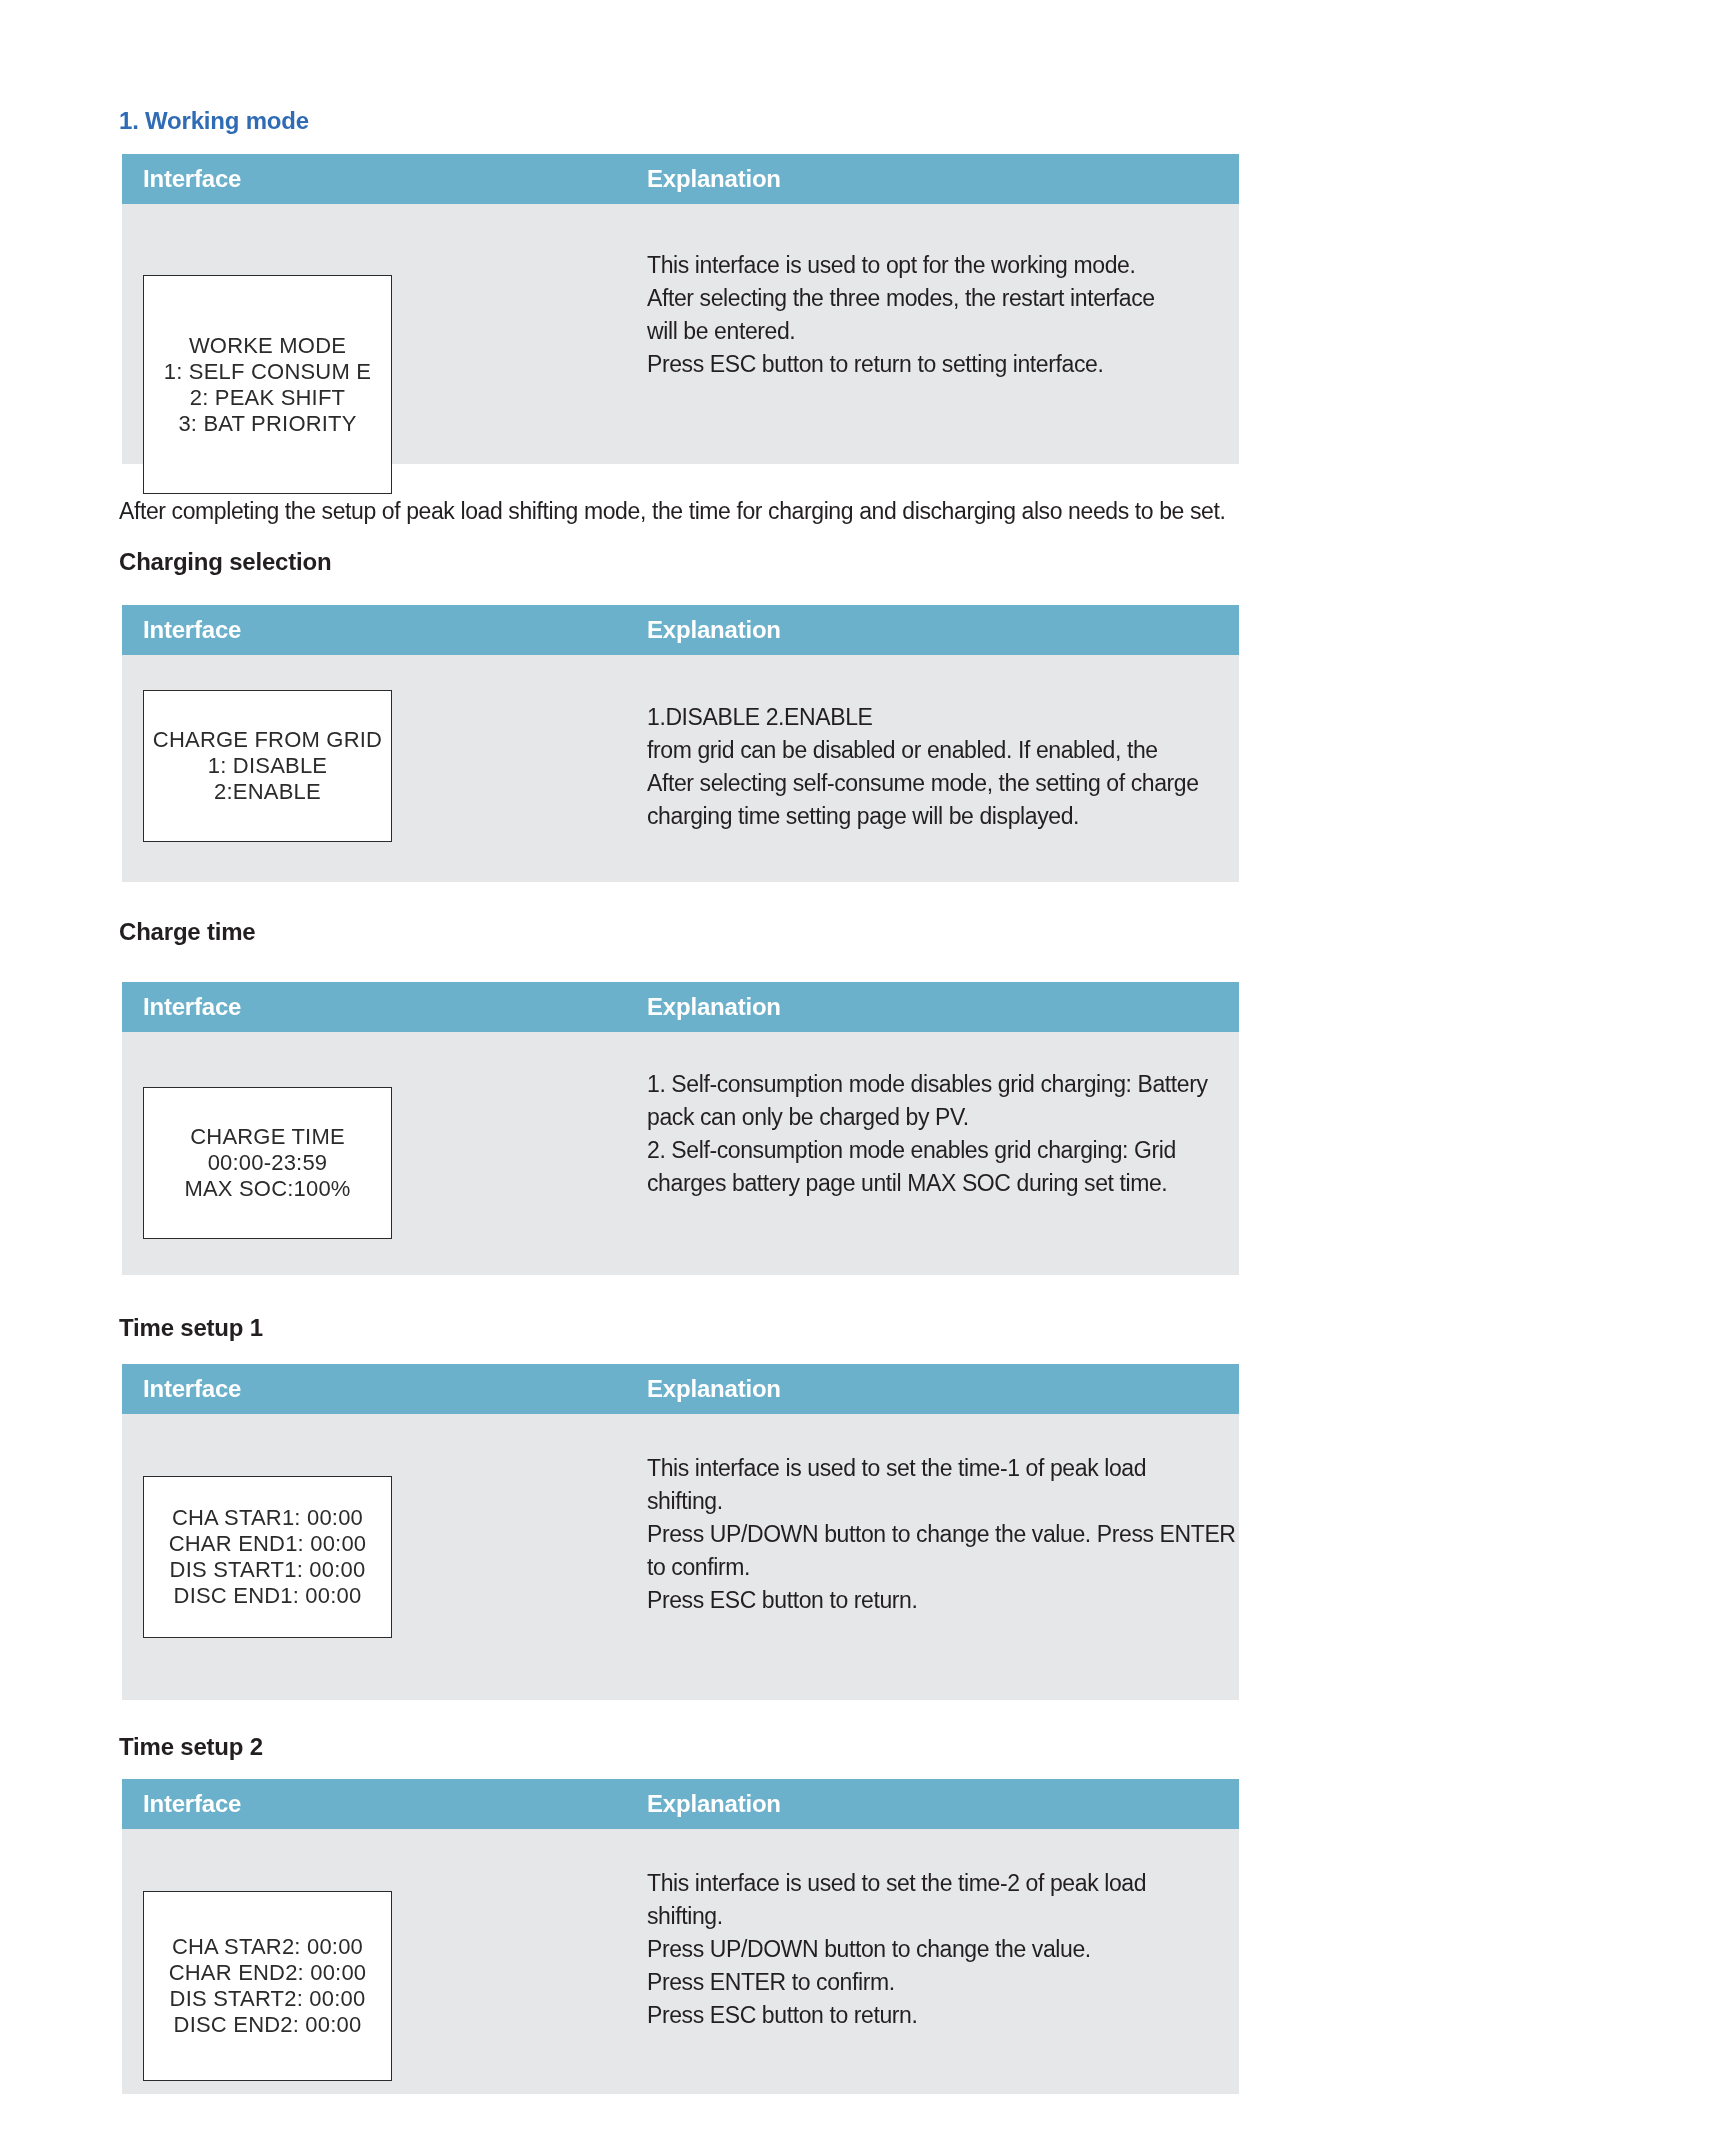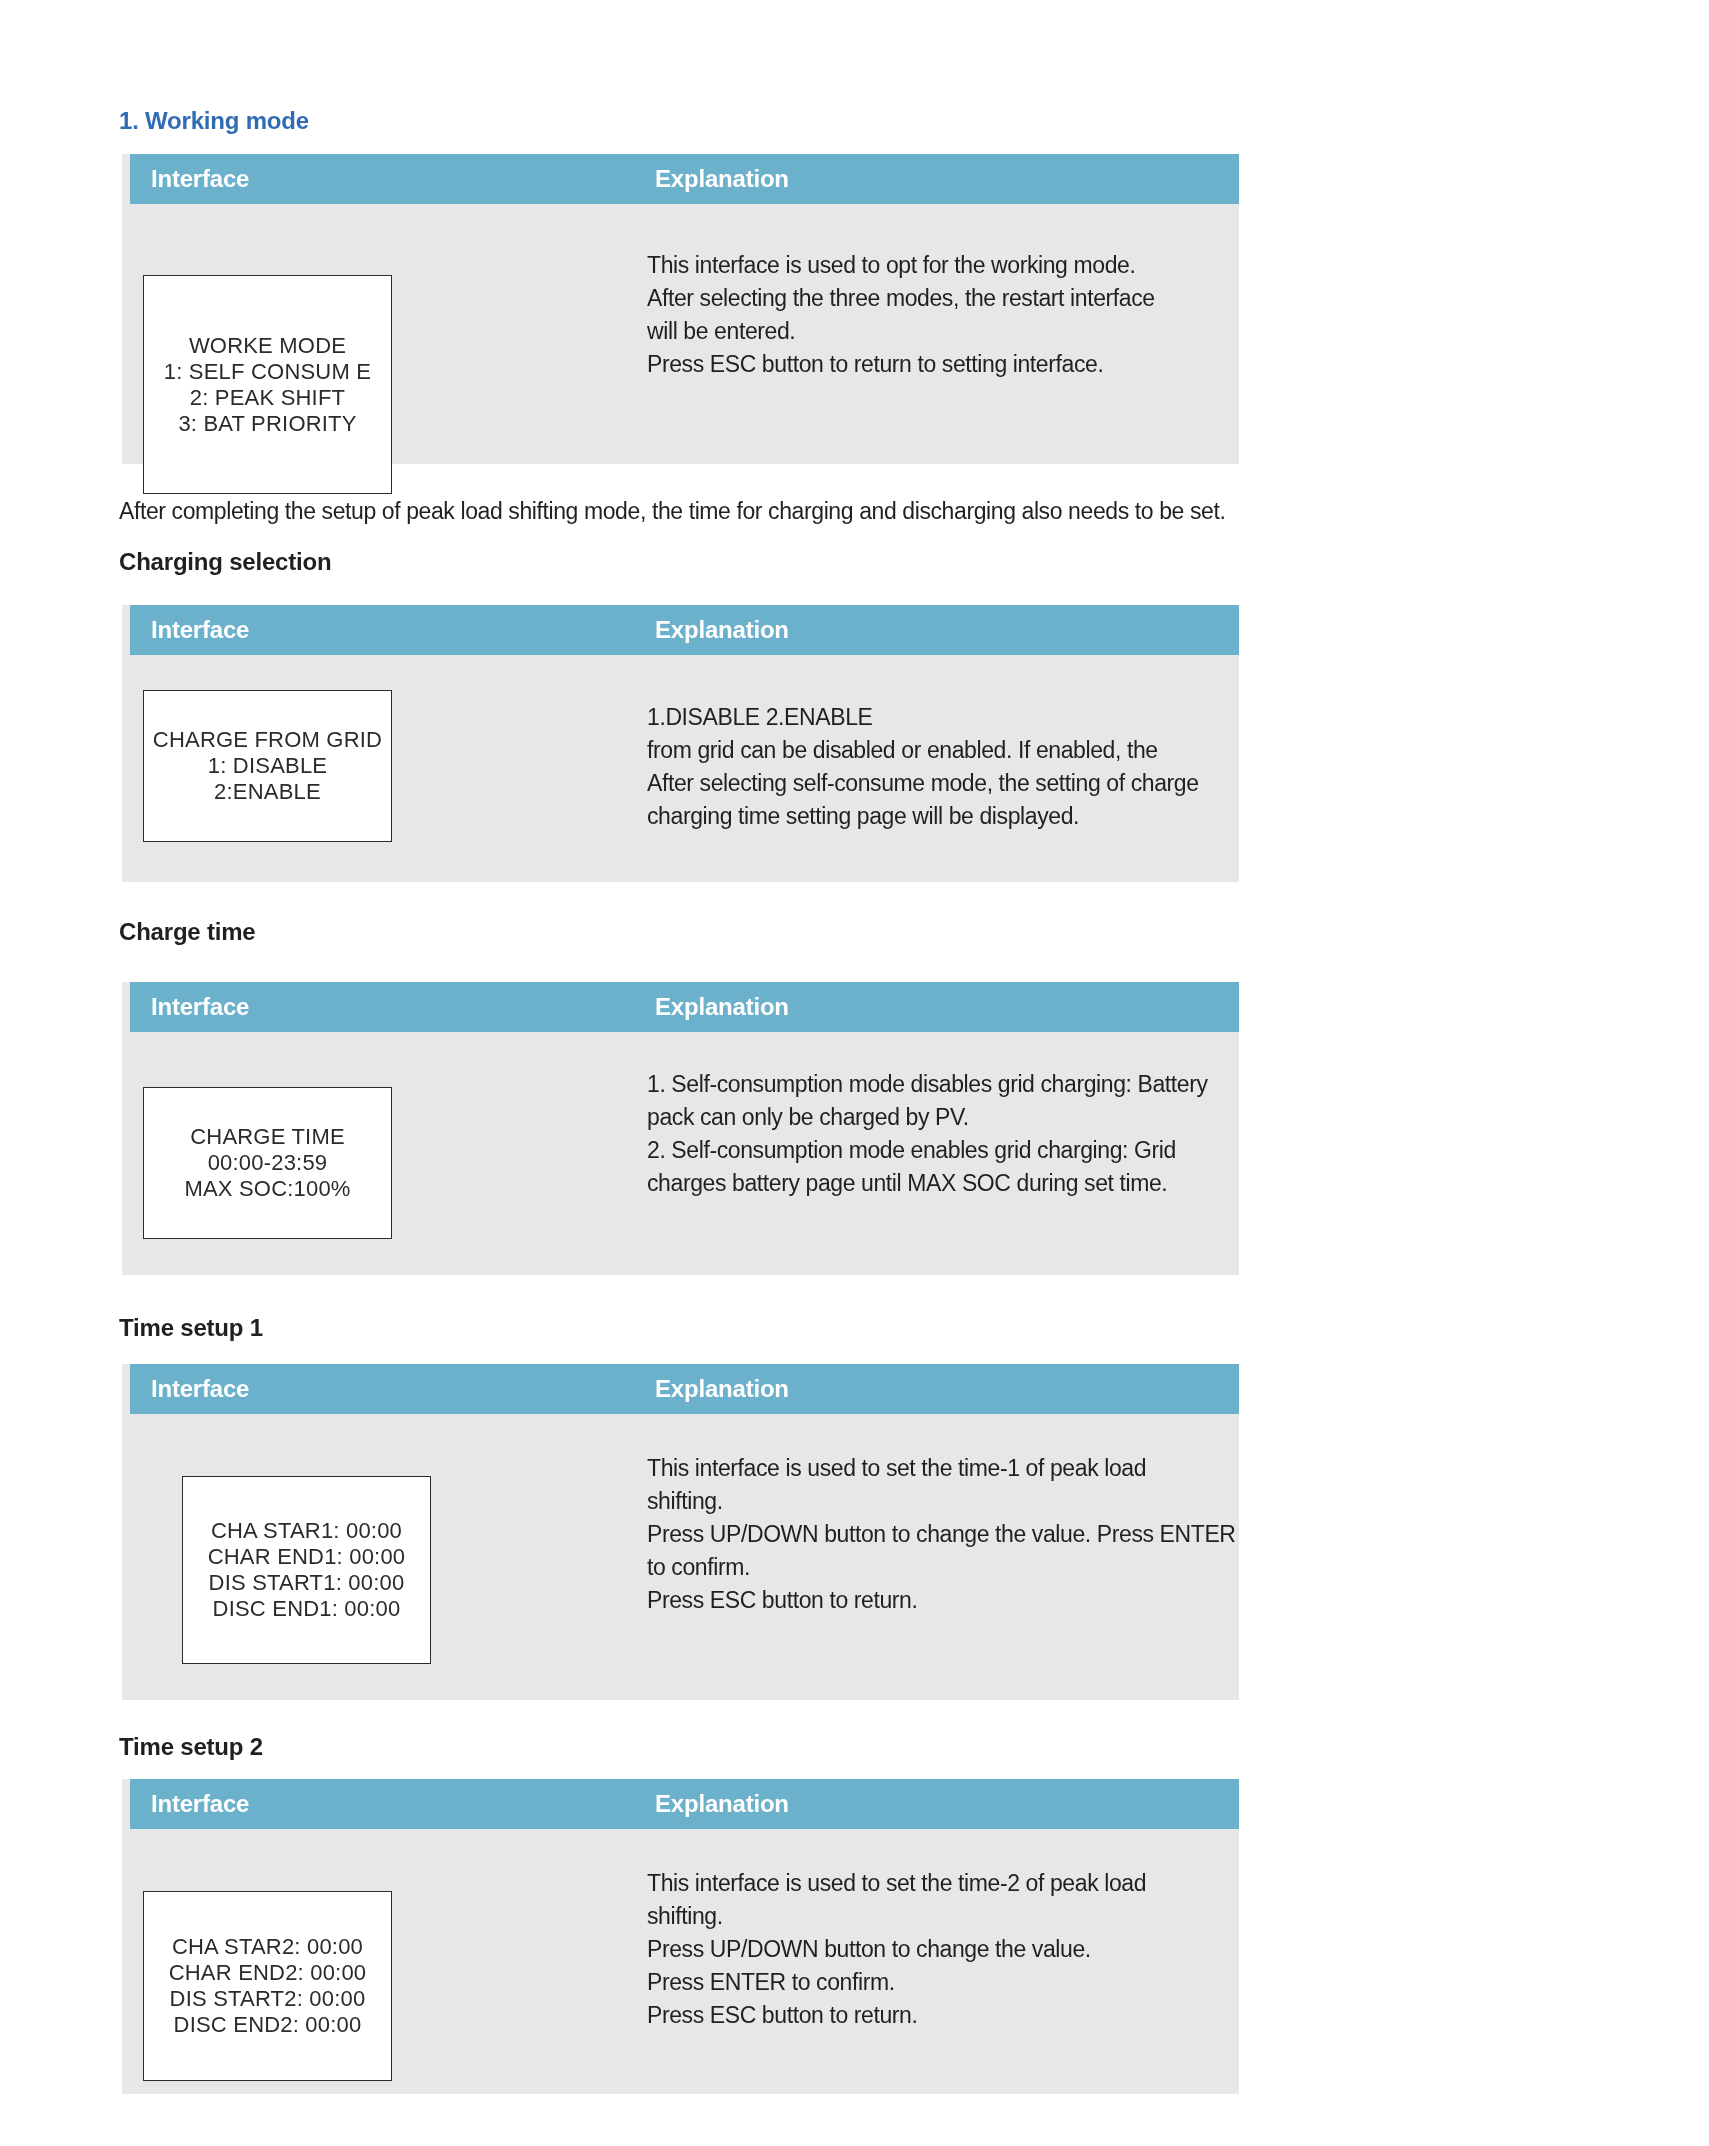--- a/index.html
+++ b/index.html
@@ -58,21 +58,20 @@
   .tbl {
     position: absolute;
     left: 122px;
     width: 1117px;
     background: #e6e7e8;
   }
   .tbl-head {
     height: 50px;
     background: #6cb1cb;
     position: relative;
-    margin-left: 8px;
   }
   .tbl-head .hcell {
     position: absolute;
     top: 50%;
     transform: translateY(-50%);
     font-family: "Liberation Sans", sans-serif;
     font-weight: bold;
     font-size: 24px;
     letter-spacing: -0.2px;
     color: #ffffff;
@@ -197,21 +196,21 @@
   </div>
 
   <div class="section-title-dark" style="top:1314px;">Time setup 1</div>
 
   <div class="tbl" style="top:1364px;">
     <div class="tbl-head">
       <div class="hcell c1">Interface</div>
       <div class="hcell c2">Explanation</div>
     </div>
     <div class="tbl-body" style="height:286px;">
-      <div class="lcd" style="top:62px; width:249px; height:188px;margin-left:39px;">
+      <div class="lcd" style="top:62px; width:249px; height:162px;">
         <div class="line">CHA   STAR1: 00:00</div>
         <div class="line">CHAR END1: 00:00</div>
         <div class="line">DIS START1: 00:00</div>
         <div class="line">DISC END1: 00:00</div>
       </div>
       <div class="expl" style="top:38px; width:590px;">
         <div class="line">This interface is used to set the time-1 of peak load</div>
         <div class="line">shifting.</div>
         <div class="line">Press UP/DOWN button to change the value. Press ENTER</div>
         <div class="line">to confirm.</div>

